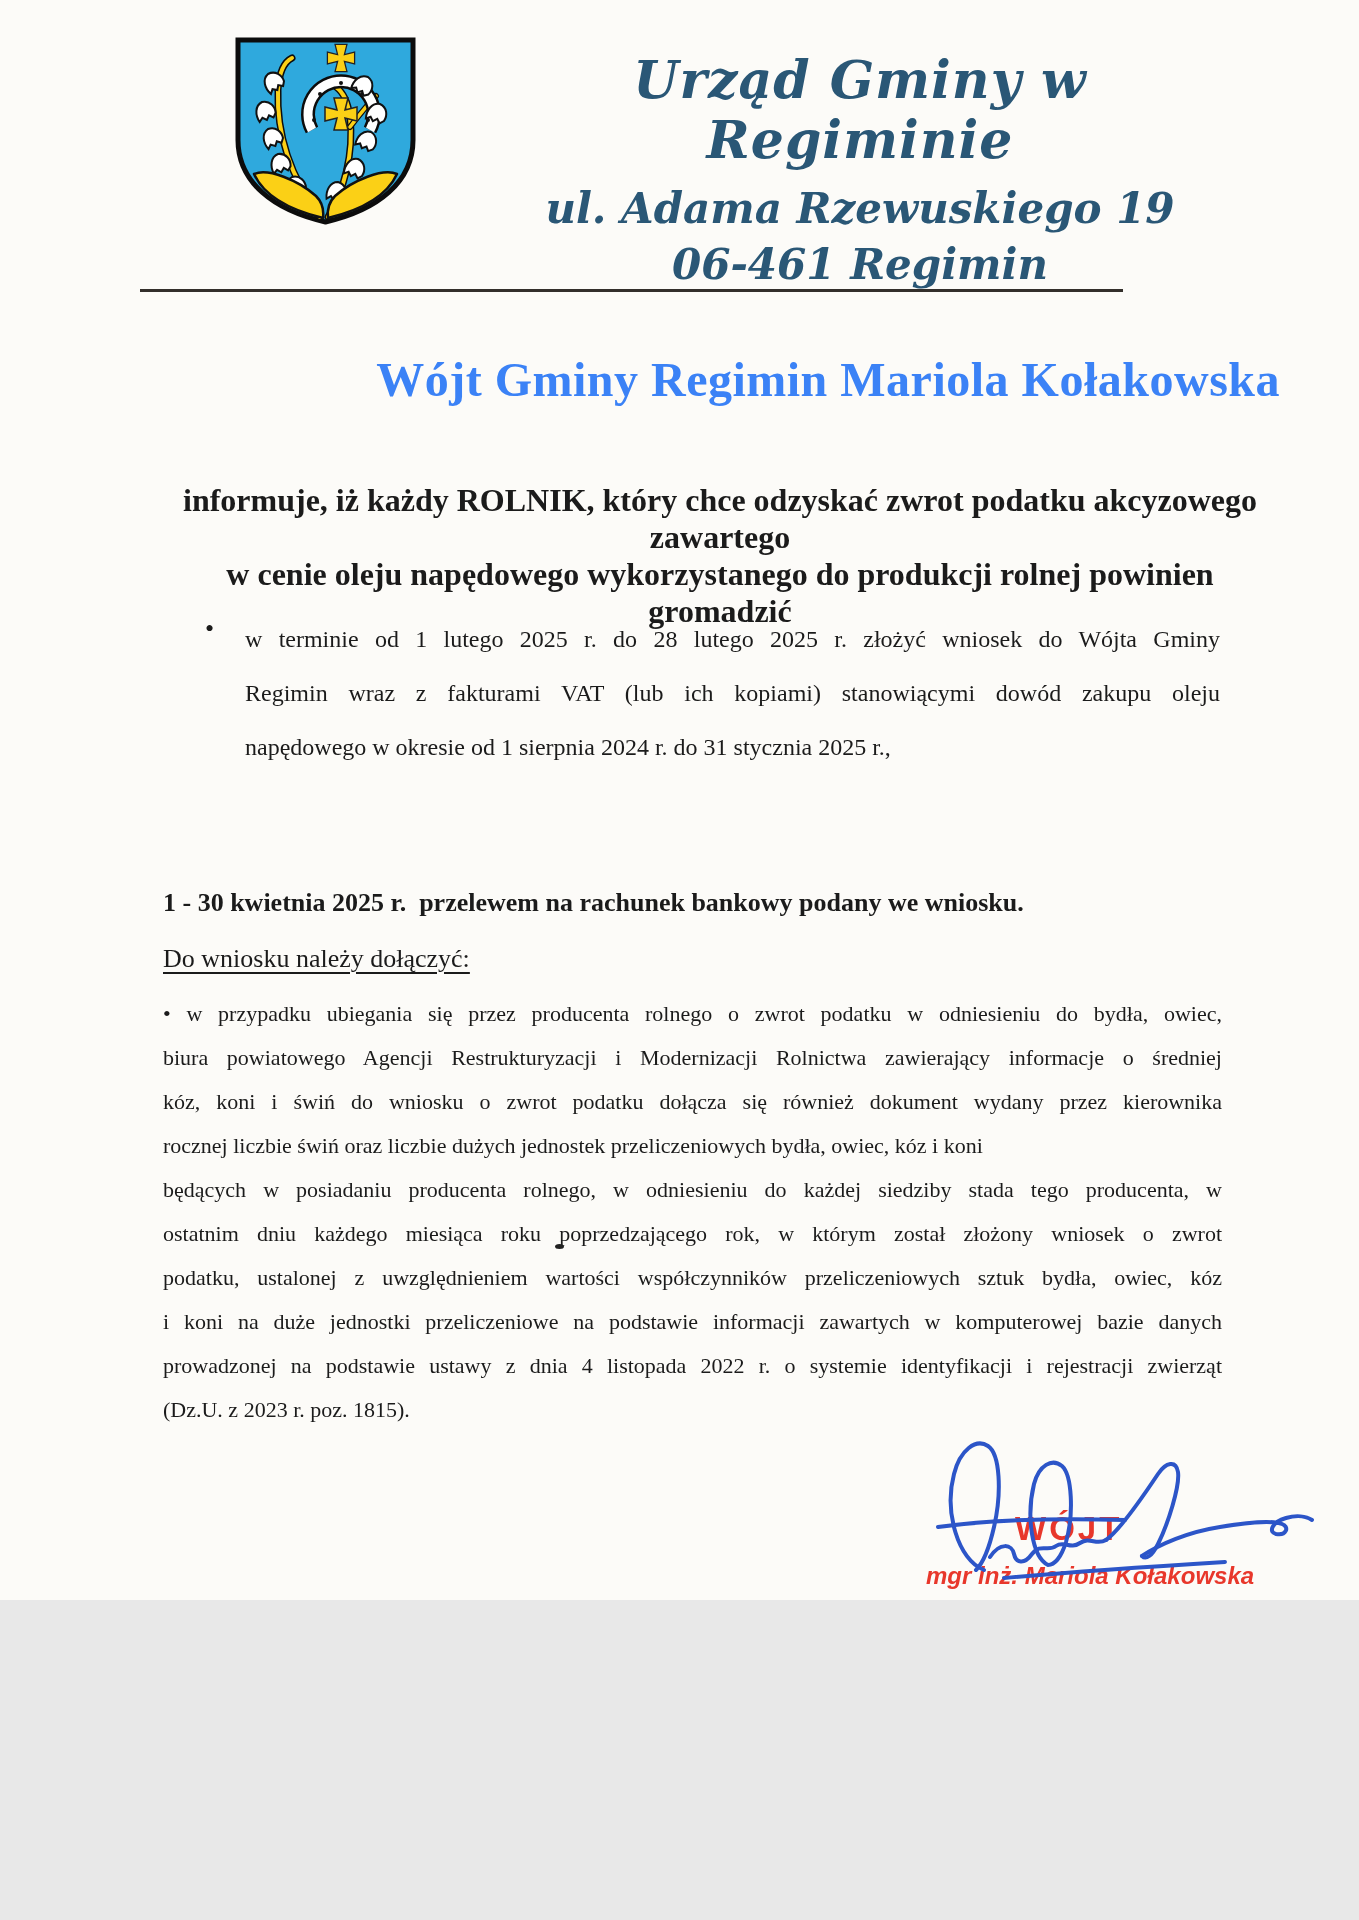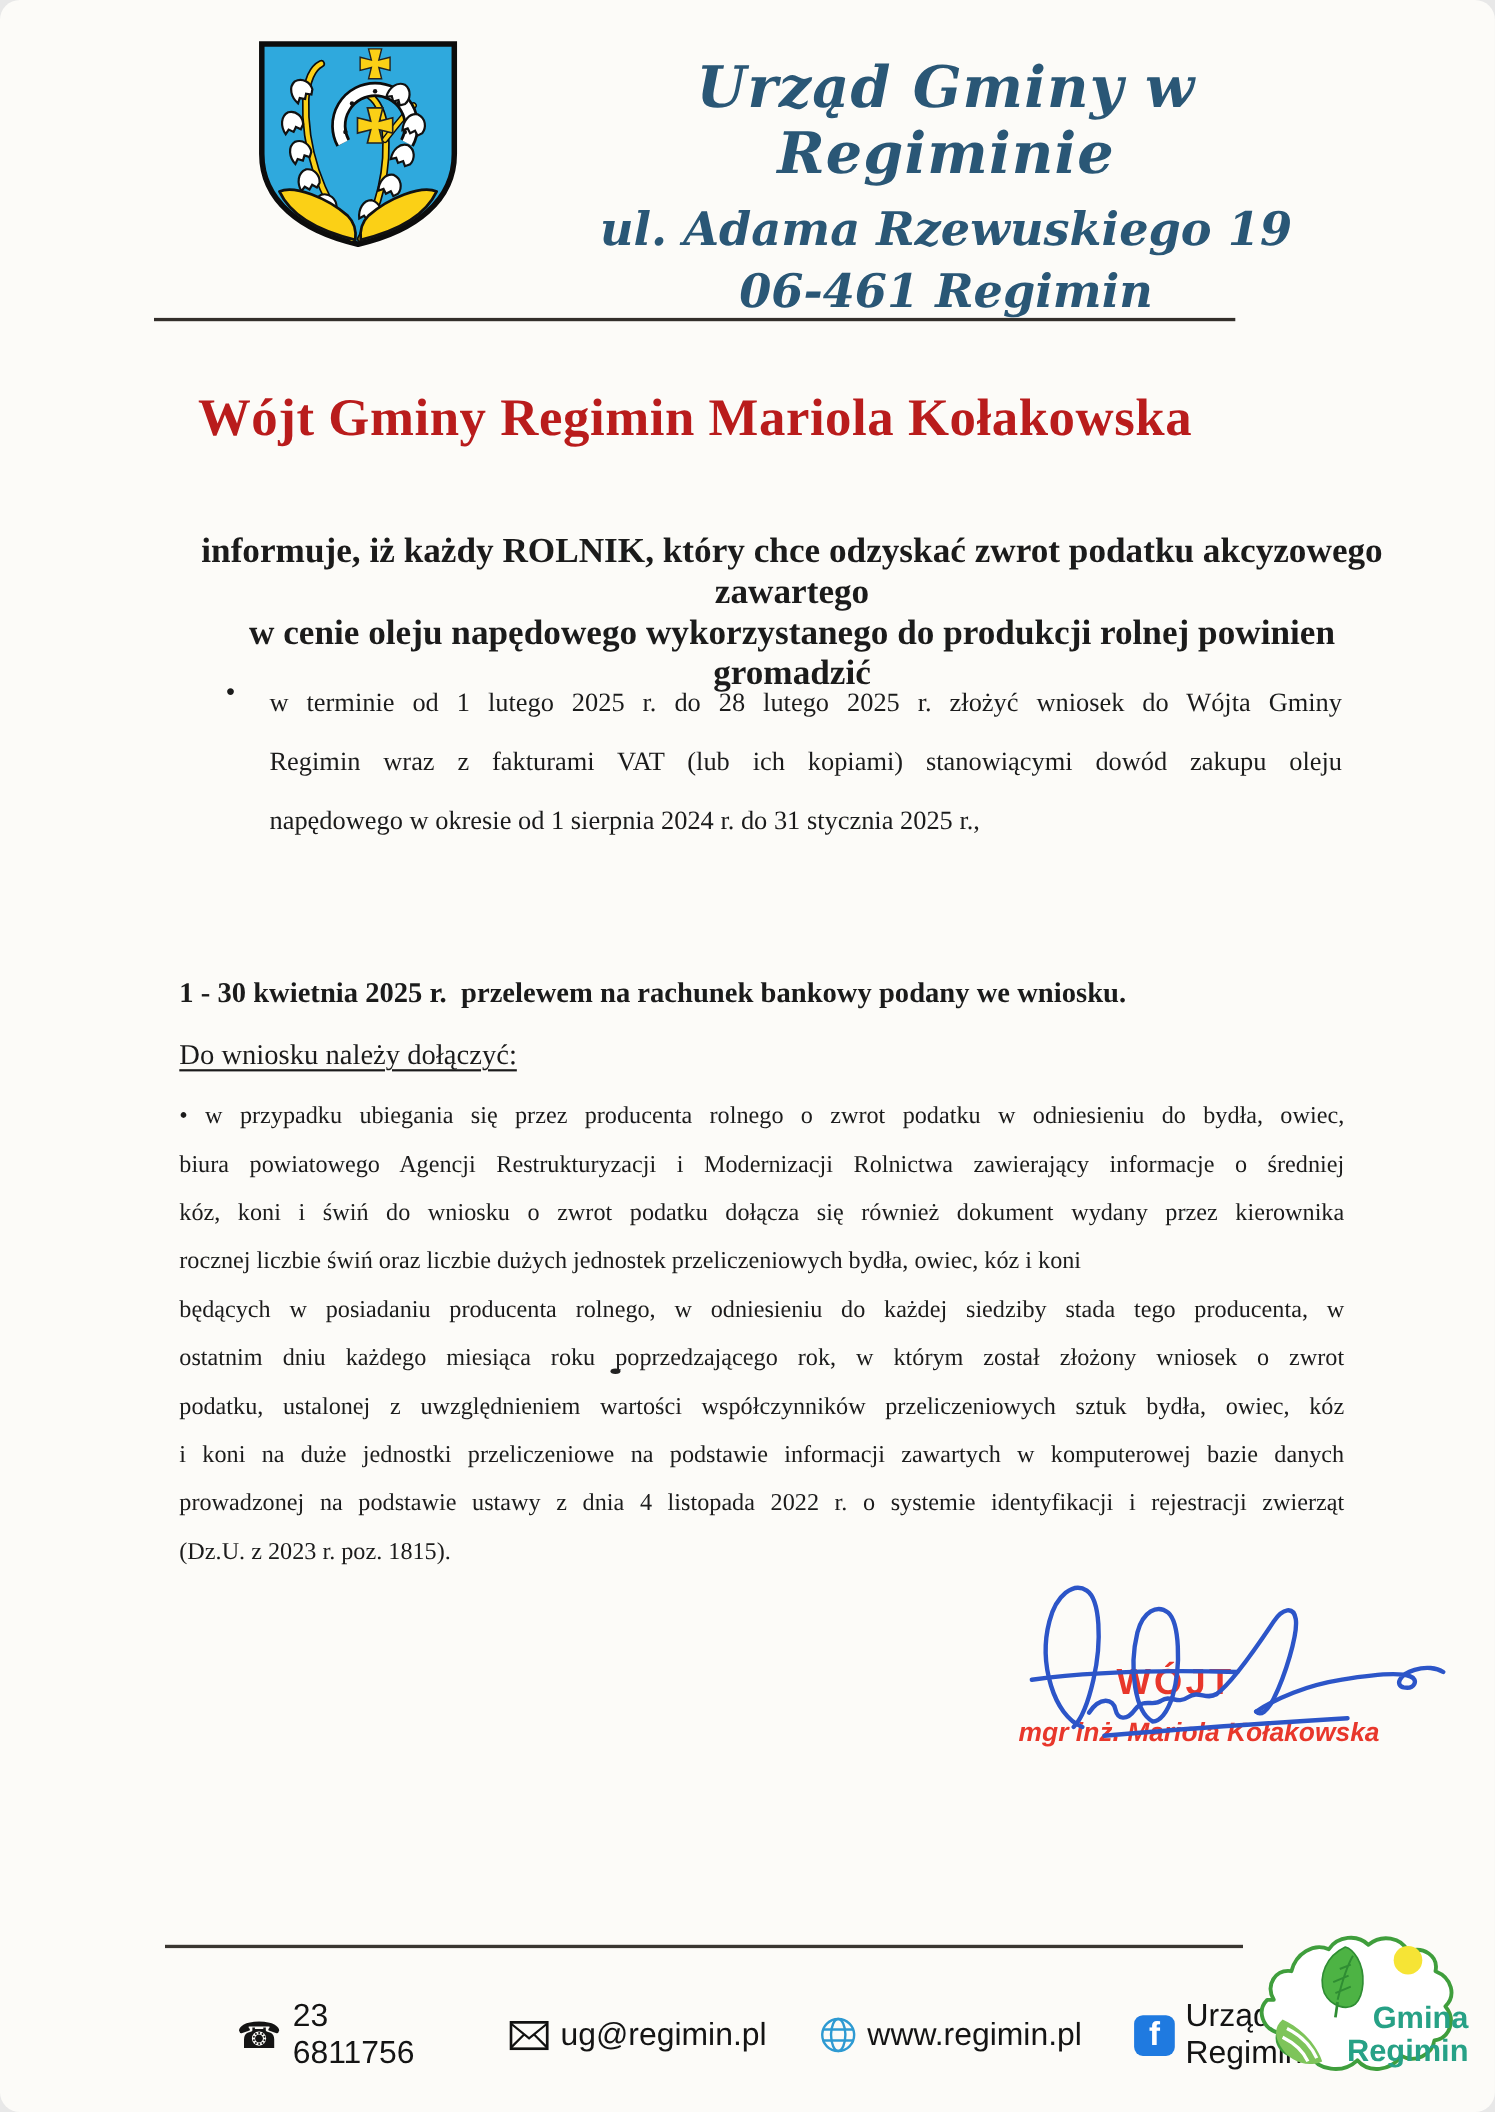--- a/index.html
+++ b/index.html
@@ -1,40 +1,40 @@
 <!DOCTYPE html>
 <html><head>
 <meta charset="utf-8">
 <style>
   html,body { margin:0; padding:0; background:#e8e8e8; }
   .page {
-    position:relative; width:1359px; height:1920px;
+    position:relative; width:1359px; height:1600px;
     background:#fcfbf8; overflow:hidden;
-    font-family:"Liberation Serif", serif; color:#1b1b1b;border-radius:18px;
+    font-family:"Liberation Serif", serif; color:#1b1b1b;
   }
 
   
   .crest { position:absolute; left:228px; top:32px; width:195px; height:198px; }
   .header-text { position:absolute; left:480px; top:50px; width:760px; text-align:center; color:#2a5776; }
   .org-name {
     font-family:"DejaVu Serif", serif; font-style:italic; font-weight:bold;
     font-size:52px; line-height:1.15; letter-spacing:1px;
   }
   .addr {
     font-family:"DejaVu Serif", serif; font-style:italic; font-weight:bold;
     font-size:42px; line-height:1.2; margin-top:14px;
   }
   .addr + .addr { margin-top:6px; }
 
   .rule-top { position:absolute; left:140px; top:289px; width:983px; height:3px; background:#332f2b; }
 
   
   .doc-title {
-    position:absolute; left:180px; top:352px; width:1100px; text-align:left;
-    font-size:48px; font-weight:bold; letter-spacing:0.5px; color:#b91c1c;
+    position:absolute; left:180px; top:352px; width:1100px; text-align:right;
+    font-size:48px; font-weight:bold; letter-spacing:0.5px; color:#3b82f6;
   }
 
   
   .intro { position:absolute; left:180px; top:482px; width:1080px;
     font-size:32px; font-weight:bold; }
   .intro .line { text-align:center; line-height:37px; }
 
   
   .deadline { position:absolute; left:205px; top:612px; width:1015px; }
   .deadline .marker { position:absolute; left:0; top:2px; font-size:26px; }

